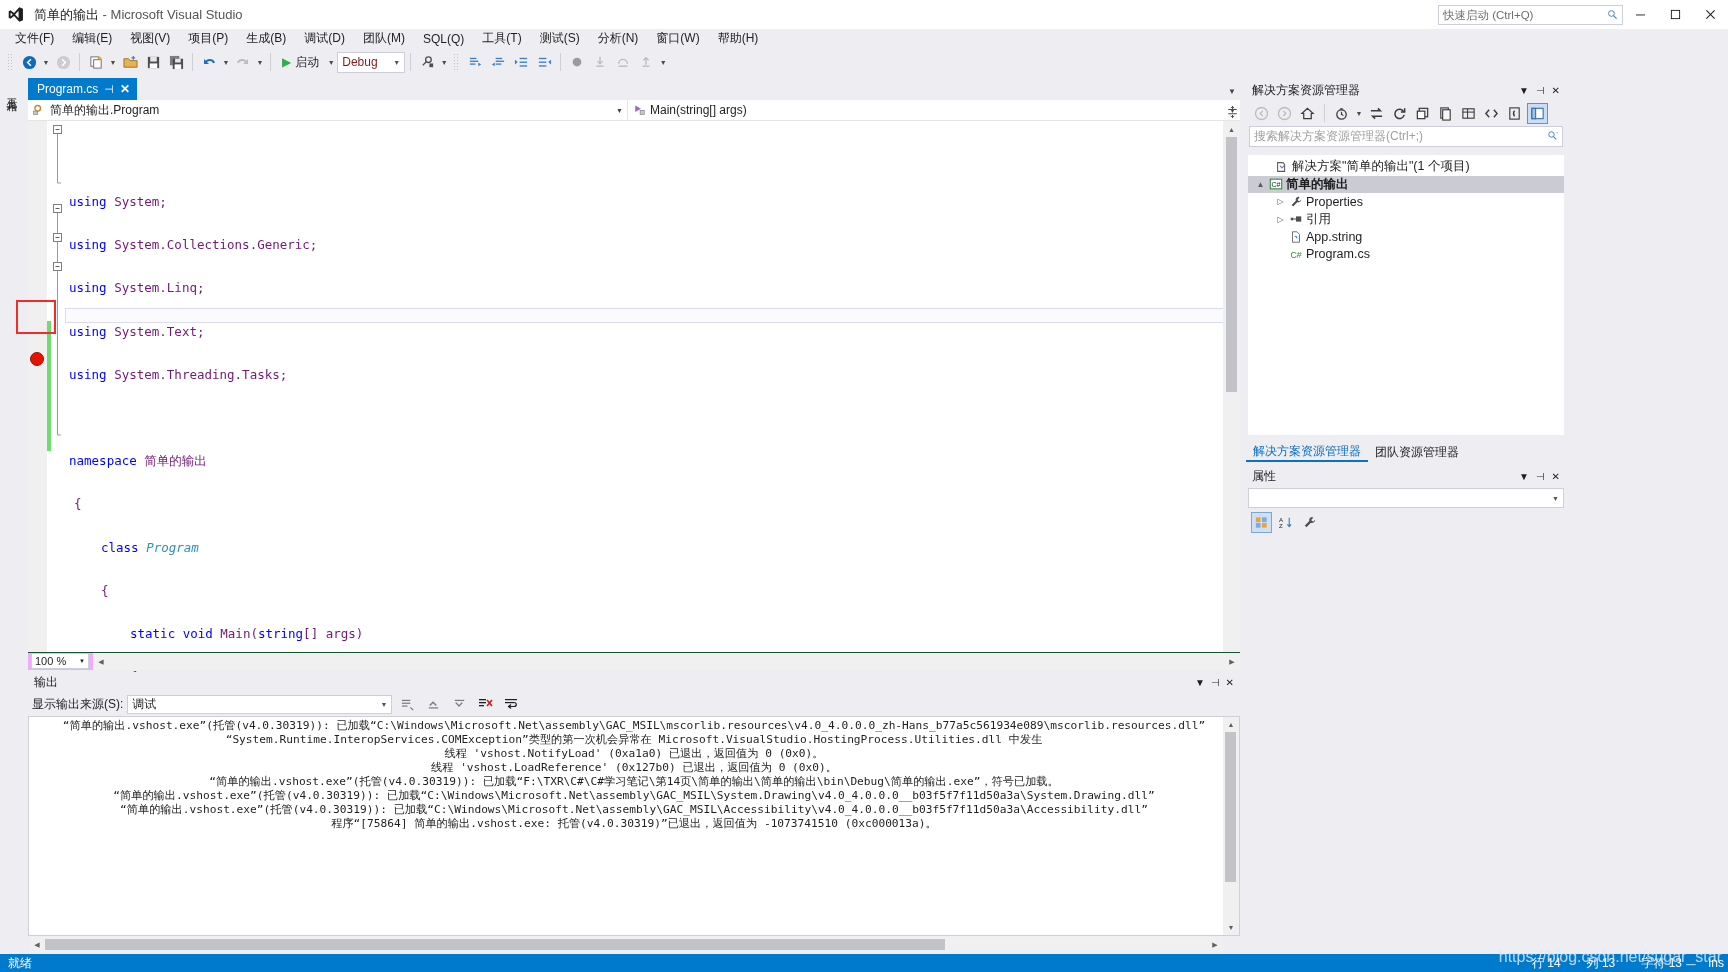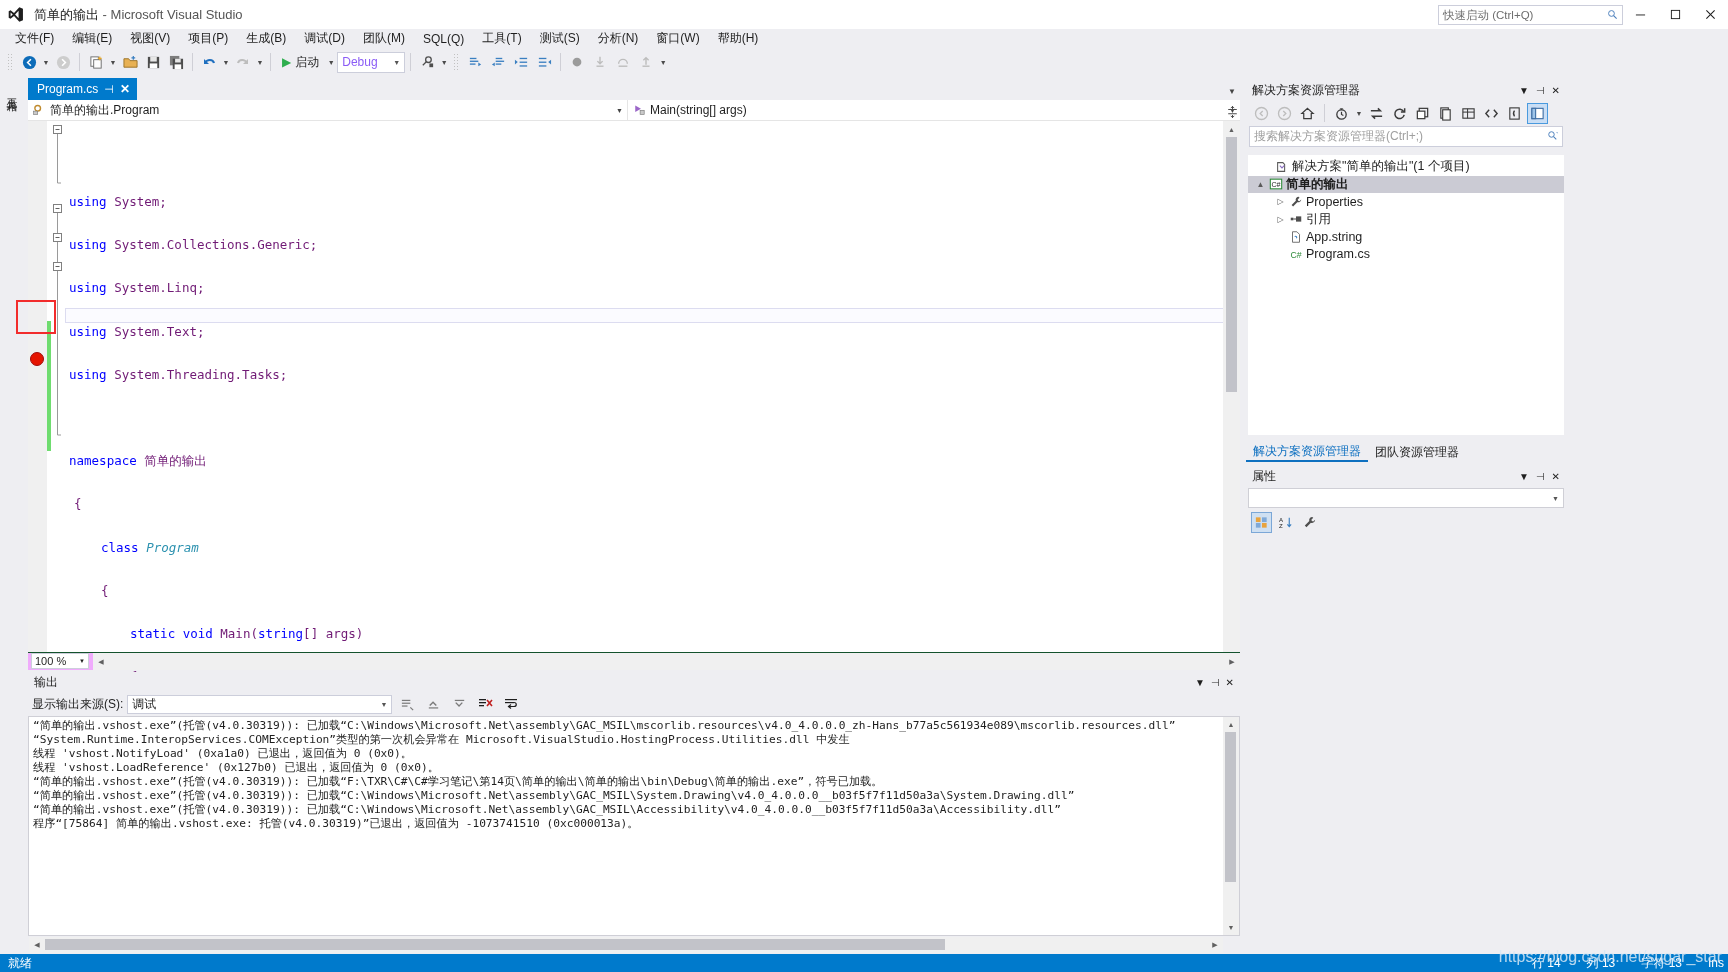--- a/index.html
+++ b/index.html
@@ -49,21 +49,21 @@
     background-size:3px 3px; opacity:.9; margin:0 3px; }
   .tb-btn { width:22px; height:22px; display:flex; align-items:center; justify-content:center;
             color:#3b3b3b; }
   .tb-sep { width:1px; height:18px; background:#cfcfd6; margin:0 4px; }
   .tb-caret { font-size:7px; color:#4b4b4b; width:10px; text-align:center; }
   .tb-start { display:flex; align-items:center; gap:4px; padding:0 6px; height:22px; }
   .tb-start .play { color:#2eae4e; font-size:12px; }
   .tb-start span.lbl { font-size:12px; }
   .tb-combo { height:21px; width:68px; background:#fff; border:1px solid #cccedb;
       display:flex; align-items:center; justify-content:space-between; padding:0 4px; font-size:12px; }
-  .tb-combo .cv { color:#8b5cf6; }
+  .tb-combo .cv { color:#7f1d1d; }
   .tb-combo .ca { font-size:7px; color:#555; }
 
   
   .lefttabs { position:absolute; left:0; top:76px; width:22px; height:582px; background:#eeeef2; }
   .lefttab-label {
     position:absolute; left:3px; top:14px; width:16px;
     font-size:11px; color:#1e1e1e; writing-mode:vertical-rl; text-orientation:upright;
     letter-spacing:1px;
   }
 
@@ -132,21 +132,21 @@
   .bp-dot {
     position:absolute; left:2px; width:14px; height:14px; border-radius:50%;
     background:#e51400; border:1px solid #9f0c0c;
   }
   .bp-annot {
     position:absolute; border:2px solid #f22c2c; pointer-events:none;
   }
   .changebar-green { position:absolute; left:0; width:4px; background:#6fdc6f; }
 
   
-  .outwin { position:absolute; left:28px; top:672px; width:1212px; height:282px; background:#eeeef2; }
+  .outwin { position:absolute; left:28px; top:672px; width:1212px; height:282px; background:#eeeef2;text-align:center; }
   .outwin-title { height:20px; display:flex; align-items:center; padding-left:6px; position:relative; }
   .outwin-title .ttl { font-size:12px; }
   .outwin-title .dotted { flex:1; height:1px; margin:0 6px;
      background-image:radial-gradient(#b9b9c2 45%, transparent 46%); background-size:3px 3px; }
   .outwin-title .btns { display:flex; gap:6px; padding-right:6px; align-items:center; }
   .outwin-title .btns span { font-size:10px; color:#1e1e1e; }
   .outtoolbar { height:24px; display:flex; align-items:center; gap:4px; padding-left:4px; }
   .outtoolbar .lbl { font-size:12px; }
   .outcombo { width:265px; height:19px; background:#fff; border:1px solid #cccedb;
      display:flex; align-items:center; justify-content:space-between; padding:0 4px; font-size:12px; }

